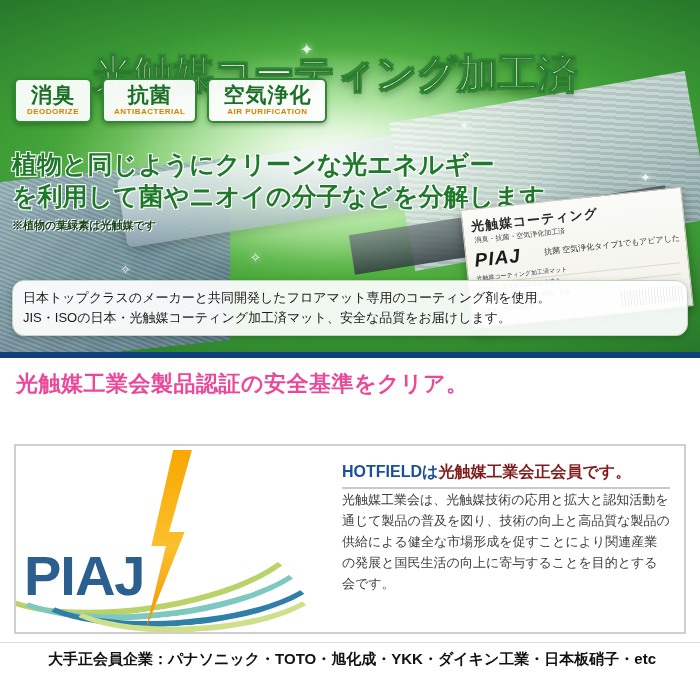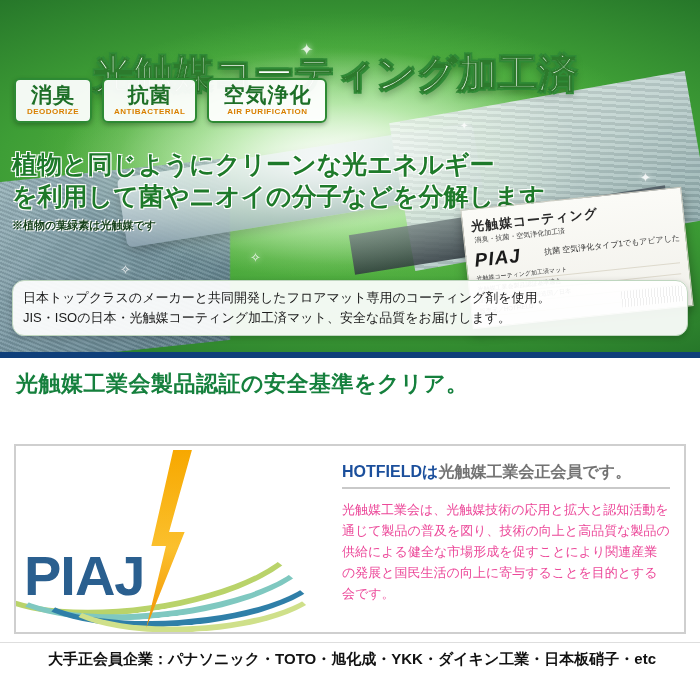--- a/index.html
+++ b/index.html
@@ -157,21 +157,21 @@
     position: absolute; left: 0; top: 352px; width: 700px; height: 6px;
     background: #0f3f7a;
   }
 
   
   #bottom-panel {
     position: absolute; left: 0; top: 358px; width: 700px; height: 342px;
     background: #ffffff;
   }
   .blue-line {
-    font-size: 22px; font-weight: bold; color: #15803d; white-space: nowrap;
+    font-size: 22px; font-weight: bold; color: #ec4899; white-space: nowrap;
     letter-spacing: .5px;
   }
   #blue-lines { position: absolute; left: 16px; top: 10px; line-height: 1.45; }
 
   #piaj-box {
     position: absolute; left: 14px; top: 86px; width: 672px; height: 190px;
     border: 2px solid #cfcfcf;
     background: #ffffff;
     overflow: hidden;
   }
@@ -197,23 +197,23 @@
   #piaj-text {
     position: absolute; left: 8px; bottom: 24px;
     font-size: 56px; font-weight: bold; color: #2a5f8f;
     letter-spacing: -1px; font-family: "Liberation Sans", sans-serif;
   }
 
   #piaj-right { position: absolute; left: 320px; top: 0; right: 0; height: 186px; padding: 16px 14px 10px 6px; }
   #piaj-heading {
     font-size: 16px; font-weight: bold; color: #1b4f9c; white-space: nowrap;
   }
-  #piaj-heading .accent { color: #737373; }
+  #piaj-heading .accent { color: #7f1d1d; }
   #piaj-underline { margin-top: 4px; height: 2px; background: #c9c9c9; }
-  #piaj-body { margin-top: 10px; font-size: 13px; color: #ec4899; line-height: 1.62; }
+  #piaj-body { font-size: 13px; color: #404040; line-height: 1.62; }
 
   #members {
     position: absolute; left: 16px; top: 292px; width: 672px;
     font-size: 15px; color: #111; font-weight: bold; white-space: nowrap; text-align: center;
   }
   #bottom-rule {
     position: absolute; left: 0; top: 284px; width: 700px; height: 1px; background: #dedede;
   }
 </style>
 </head>

